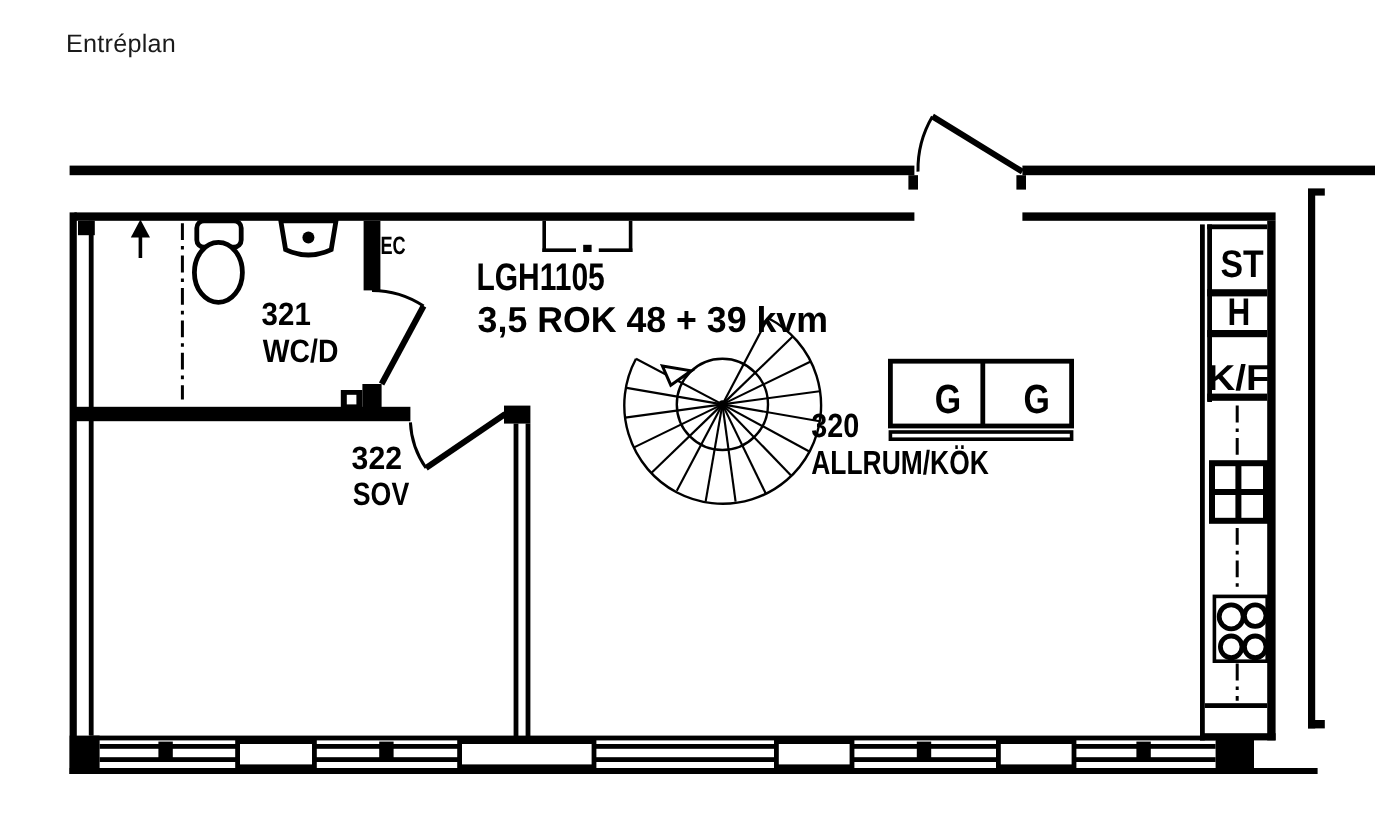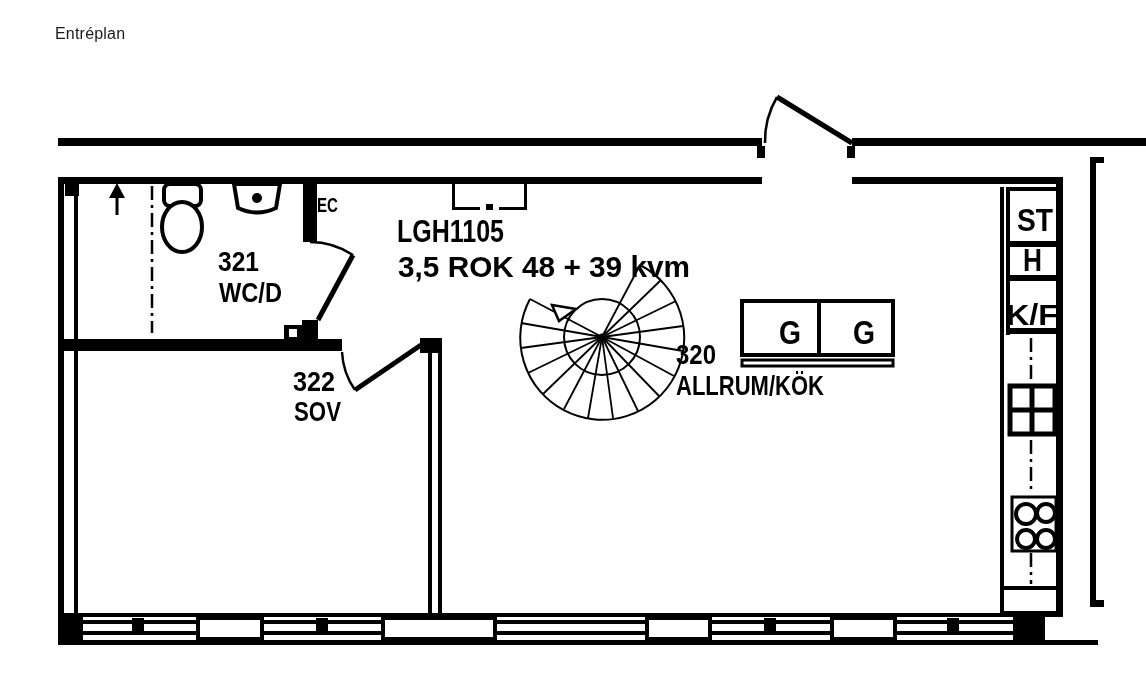--- a/index.html
+++ b/index.html
@@ -1,18 +1,18 @@
 <!DOCTYPE html>
 <html><head>
 <meta charset="utf-8">
 <style>
   html,body{margin:0;padding:0;background:#ffffff;}
   .plan-wrap{position:relative;width:1146px;height:694px;background:#fff;overflow:hidden;
              font-family:"Liberation Sans",sans-serif;}
-  .plan-title{position:absolute;left:55px;top:25px;font-size:16px;font-weight:500;color:#1a1a1a;
+  .plan-title{position:absolute;left:55px;top:25px;font-size:21px;font-weight:500;color:#1a1a1a;
               letter-spacing:0.2px;}
   svg{position:absolute;left:0;top:0;}
   svg text{font-family:"Liberation Sans",sans-serif;font-weight:700;fill:#000;}
   .wall{fill:#000;stroke:none;}
   .ln{stroke:#000;fill:none;}
   .fixture{fill:#fff;stroke:#000;}
   .dashdot{stroke:#000;stroke-width:2.5;fill:none;stroke-dasharray:14 5 3 5;}
 </style>
 </head>
 <body>

